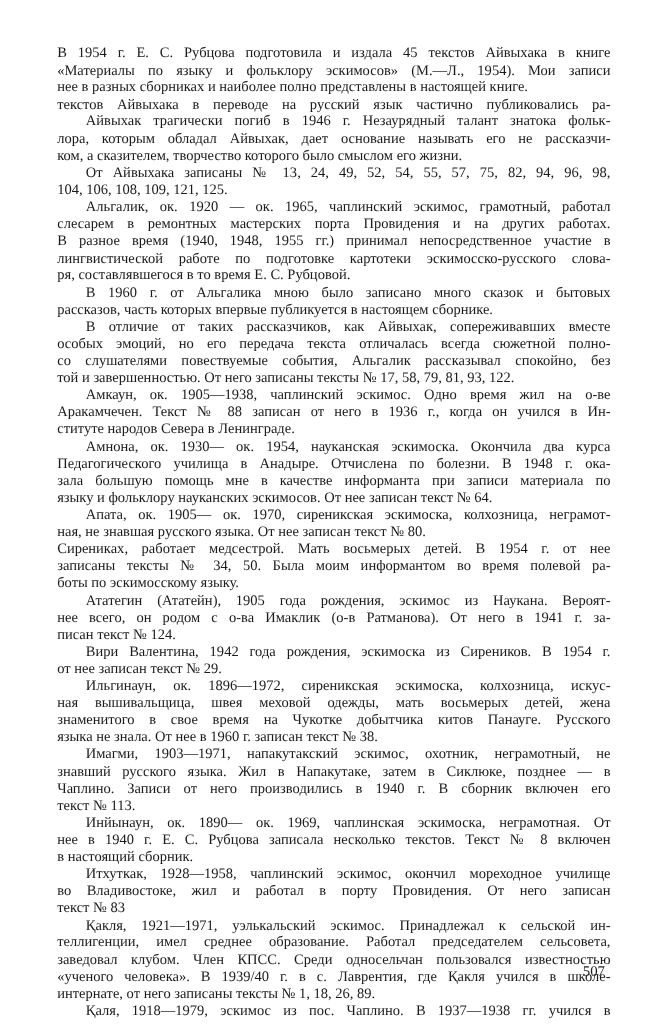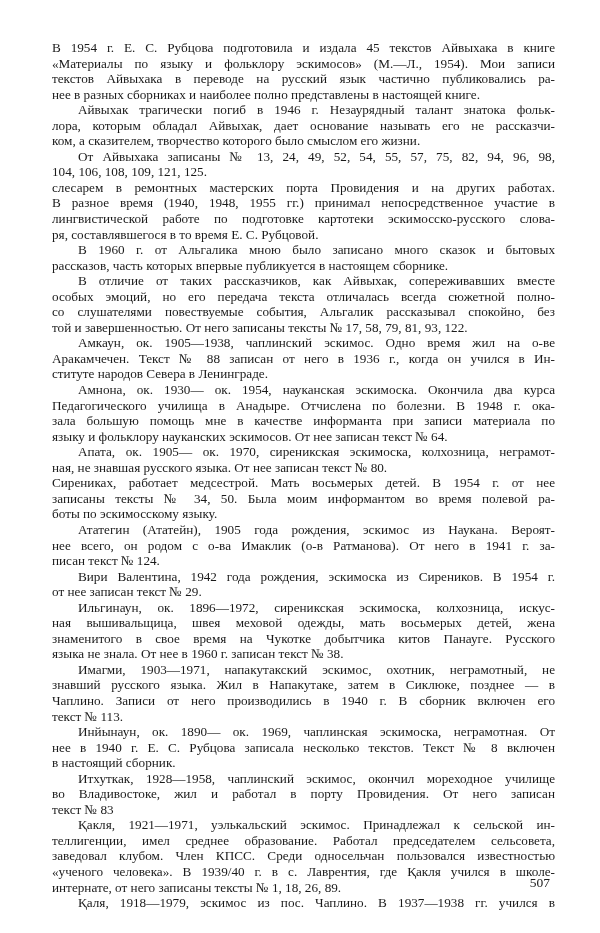--- a/index.html
+++ b/index.html
@@ -19,33 +19,34 @@
     font-size: 13.5px; color: #1a1a1a; text-align: right;
   }
 </style>
 </head>
 <body>
 
 <div class="page" id="body">
     <p class="para">
       <span class="line">В 1954 г. Е. С. Рубцова подготовила и издала 45 текстов Айвыхака в книге</span>
       <span class="line">«Материалы по языку и фольклору эскимосов» (М.—Л., 1954). Мои записи</span>
+      <span class="line last">нее в разных сборниках и наиболее полно представлены в настоящей книге.</span>
       <span class="line">текстов Айвыхака в переводе на русский язык частично публиковались ра-</span>
-      <span class="line last">нее в разных сборниках и наиболее полно представлены в настоящей книге.</span>
     </p>
     <p class="para">
       <span class="line indent">Айвыхак трагически погиб в 1946 г. Незаурядный талант знатока фольк-</span>
       <span class="line">лора, которым обладал Айвыхак, дает основание называть его не рассказчи-</span>
       <span class="line last">ком, а сказителем, творчество которого было смыслом его жизни.</span>
     </p>
     <p class="para">
       <span class="line indent">От Айвыхака записаны № 13, 24, 49, 52, 54, 55, 57, 75, 82, 94, 96, 98,</span>
       <span class="line last">104, 106, 108, 109, 121, 125.</span>
     </p>
     <p class="para">
+      <span class="line indent">Альгалик, ок. 1920 — ок. 1965, чаплинский эскимос, грамотный, работал</span>
       <span class="line">слесарем в ремонтных мастерских порта Провидения и на других работах.</span>
       <span class="line">В разное время (1940, 1948, 1955 гг.) принимал непосредственное участие в</span>
       <span class="line">лингвистической работе по подготовке картотеки эскимосско-русского слова-</span>
       <span class="line last">ря, составлявшегося в то время Е. С. Рубцовой.</span>
     </p>
     <p class="para">
       <span class="line indent">В 1960 г. от Альгалика мною было записано много сказок и бытовых</span>
       <span class="line last">рассказов, часть которых впервые публикуется в настоящем сборнике.</span>
     </p>
     <p class="para">

